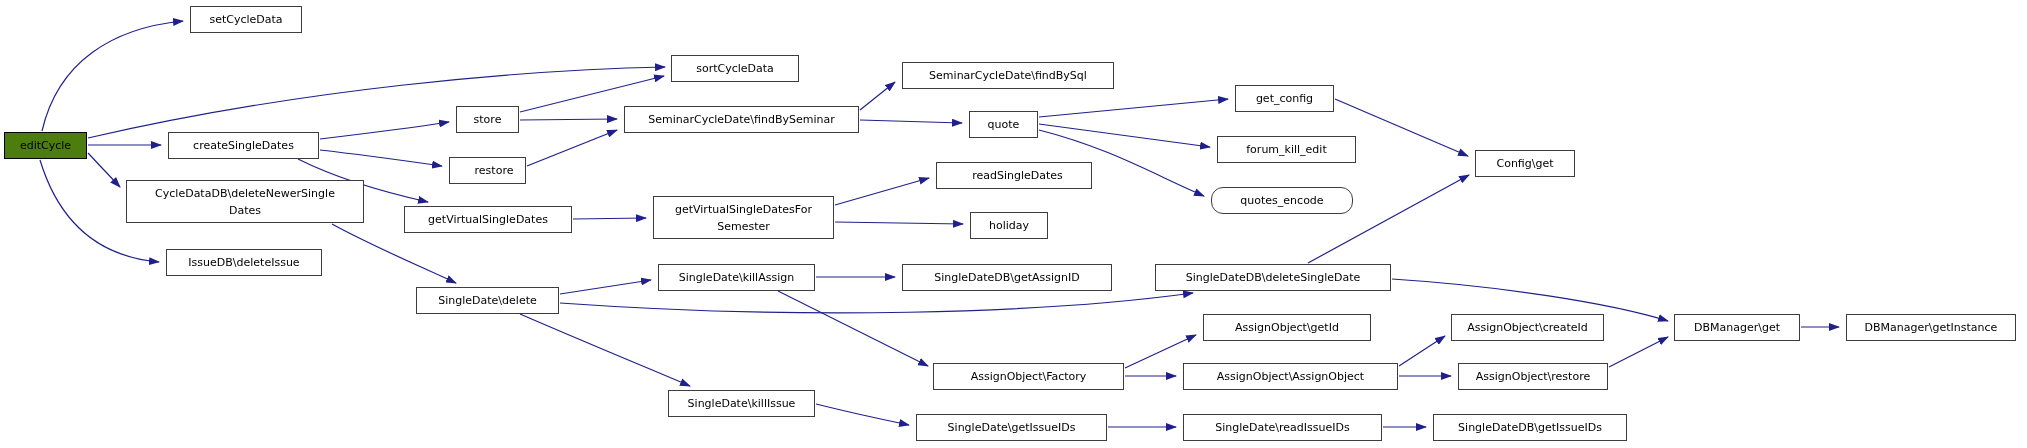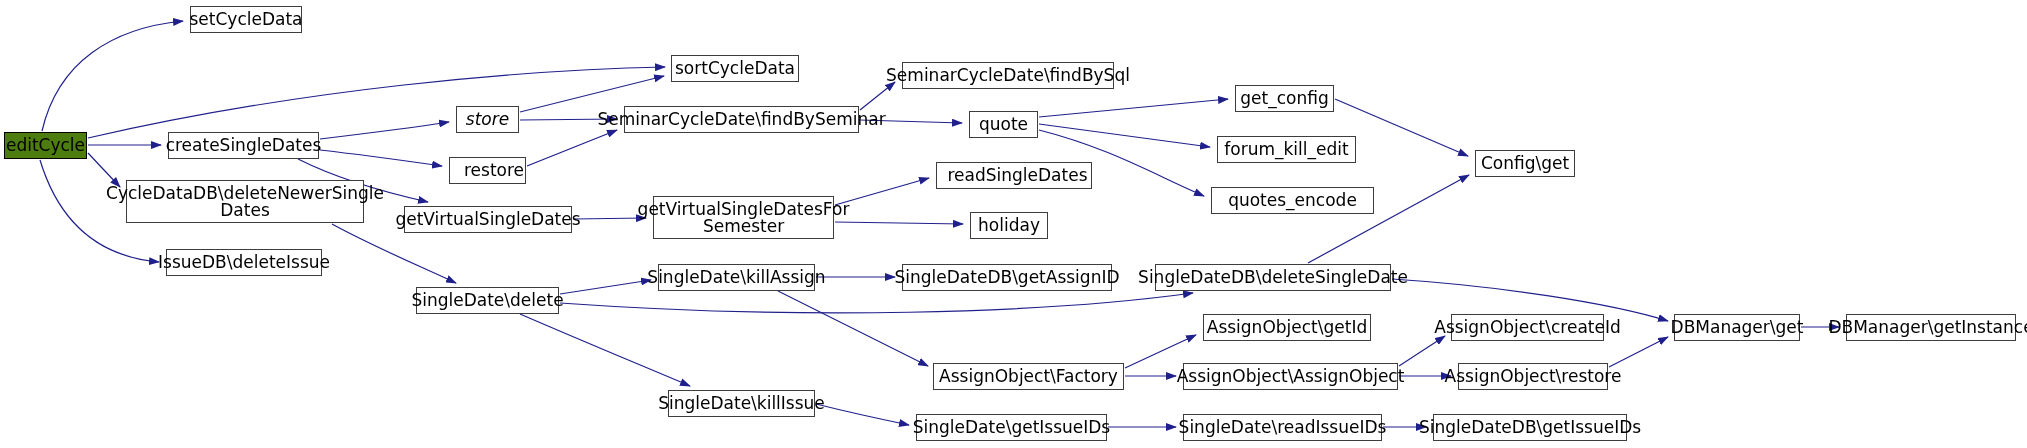--- a/index.html
+++ b/index.html
@@ -26,21 +26,21 @@
   .node {
     position: absolute;
     box-sizing: border-box;
     background: #ffffff;
     border: 1.2px solid #3d3d3d;
     color: #000000;
     display: flex;
     flex-direction: column;
     align-items: center;
     justify-content: center;
-    font-size: 17px;
+    font-size: 11px;
     line-height: 17px;
     white-space: nowrap;
     text-align: center;
     cursor: pointer;
     z-index: 2;
   }
   .node.root {
     background: #4d7c0f;
     border: 1.6px solid #000000;
   }
@@ -109,21 +109,21 @@
       <div class="node" style="left: 168px; top: 132px; width: 151px; height: 27px;">
         <div>createSingleDates</div>
       </div>
       <div class="node" style="left: 126px; top: 180px; width: 238px; height: 43px;">
         <div>CycleDataDB\deleteNewerSingle</div>
         <div>Dates</div>
       </div>
       <div class="node" style="left: 166px; top: 249px; width: 156px; height: 27px;">
         <div>IssueDB\deleteIssue</div>
       </div>
-      <div class="node" style="left: 456px; top: 106px; width: 63px; height: 27px; font-style: italic;">
+      <div class="node" style="left: 456px; top: 106px; width: 63px; height: 27px;">
         <div>store</div>
       </div>
       <div class="node" style="left: 449px; top: 157px; width: 77px; height: 27px; padding-left: 13px;">
         <div>restore</div>
       </div>
       <div class="node" style="left: 404px; top: 206px; width: 168px; height: 27px;">
         <div>getVirtualSingleDates</div>
       </div>
       <div class="node" style="left: 416px; top: 287px; width: 143px; height: 27px;">
         <div>SingleDate\delete</div>
@@ -164,21 +164,21 @@
       </div>
       <div class="node" style="left: 916px; top: 414px; width: 191px; height: 27px;">
         <div>SingleDate\getIssueIDs</div>
       </div>
       <div class="node" style="left: 1235px; top: 85px; width: 99px; height: 27px;">
         <div>get_config</div>
       </div>
       <div class="node" style="left: 1217px; top: 136px; width: 139px; height: 27px;">
         <div>forum_kill_edit</div>
       </div>
-      <div class="node" style="left: 1211px; top: 187px; width: 163px; height: 27px;">
+      <div class="node" style="left: 1211px; top: 187px; width: 142px; height: 27px; border-radius: 12px;">
         <div>quotes_encode</div>
       </div>
       <div class="node" style="left: 1155px; top: 264px; width: 236px; height: 27px;">
         <div>SingleDateDB\deleteSingleDate</div>
       </div>
       <div class="node" style="left: 1203px; top: 314px; width: 168px; height: 27px;">
         <div>AssignObject\getId</div>
       </div>
       <div class="node" style="left: 1183px; top: 363px; width: 215px; height: 27px;">
         <div>AssignObject\AssignObject</div>

